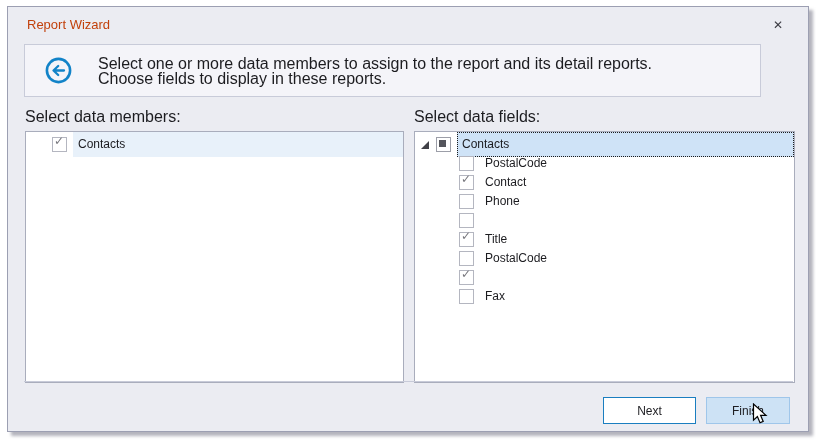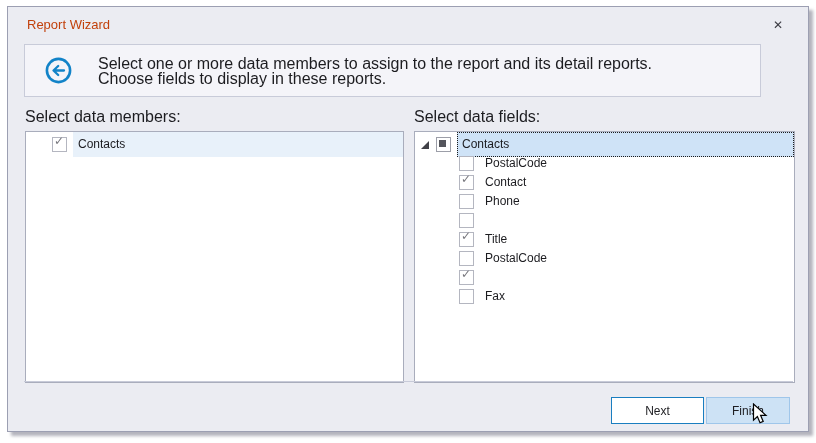--- a/index.html
+++ b/index.html
@@ -31,21 +31,21 @@
   .ind-sp{flex:none;}
   .cb{flex:none;width:13px;height:13px;border:1px solid #b4b6c0;background:#fff;
     margin-right:6px;position:relative;}
   .cb .tick{position:absolute;left:1px;top:-4px;font-size:12px;color:#77777d;}
   .cb.indet{border-color:#9c9ea8;}
   .cb .indmark{position:absolute;left:2px;top:2px;width:7px;height:7px;background:#54555c;}
   .exp{flex:none;width:0;height:0;border-style:solid;border-width:0 0 8px 8px;
     border-color:transparent transparent #414147 transparent;margin-right:7px;}
   .content-sep{position:absolute;left:16px;right:15px;top:374px;height:0;
     border-top:1px solid var(--strip_border);}
-  .footer-btns{position:absolute;top:390px;right:18px;display:flex;gap:2px;}
+  .footer-btns{position:absolute;top:390px;right:18px;display:flex;gap:10px;}
   .btn{height:25px;display:flex;align-items:center;justify-content:center;
     font-size:12px;color:#1e1e22;cursor:default;}
   .btn.next{width:91px;background:#ffffff;border:1px solid var(--accent_blue);}
   .btn.finish{width:82px;background:var(--finish_fill);border:1px solid var(--finish_border);}
   .cursor{position:absolute;left:744px;top:396px;width:18px;height:24px;z-index:50;}
 </style>
 </head>
 <body>
 
 <div class="window">

